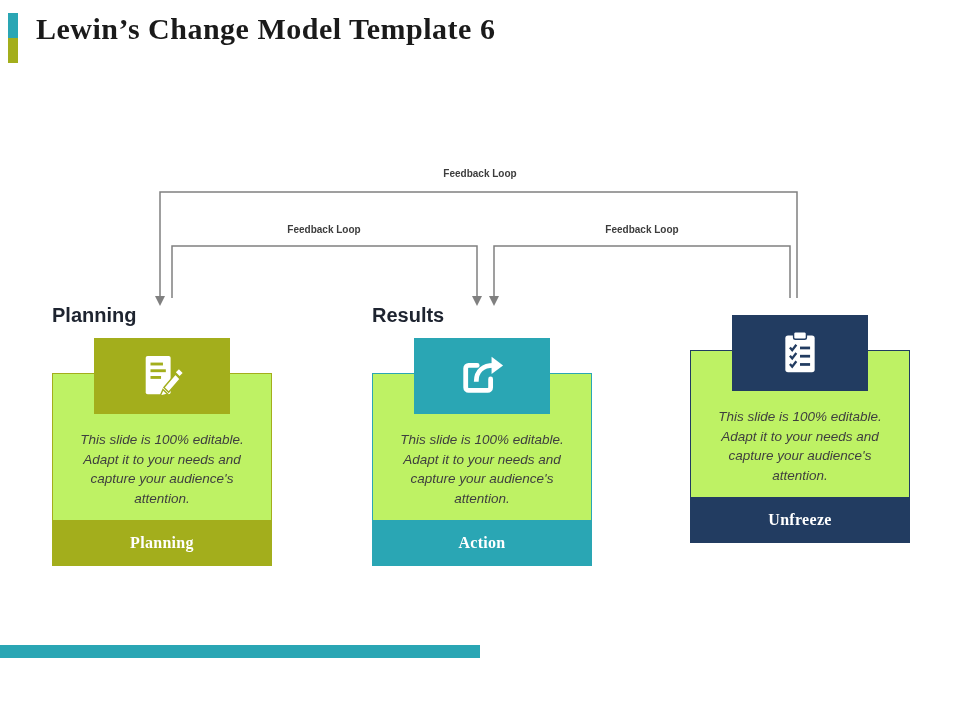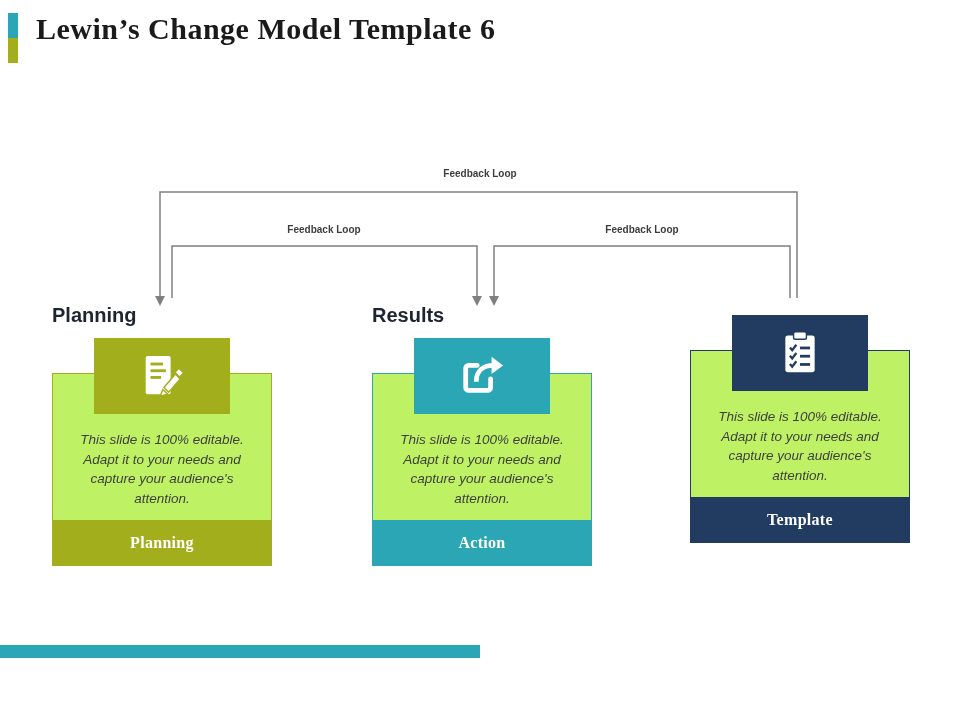--- a/index.html
+++ b/index.html
@@ -157,19 +157,19 @@
           <polyline points="13,36 15.5,39 20,33" fill="none" stroke="currentColor" stroke-width="2.5"></polyline>
           <rect x="24" y="35" width="11" height="3" fill="currentColor"></rect>
         </svg>
       </div>
       <div class="body-text">
         <div>This slide is 100% editable.</div>
         <div>Adapt it to your needs and</div>
         <div>capture your audience's</div>
         <div>attention.</div>
       </div>
-      <div class="footer">Template</div>
+      <div class="footer">Unfreeze</div>
     </div>
   </div>
 
   <div class="bottom-bar"></div>
 
 </div>
 
 </body></html>

